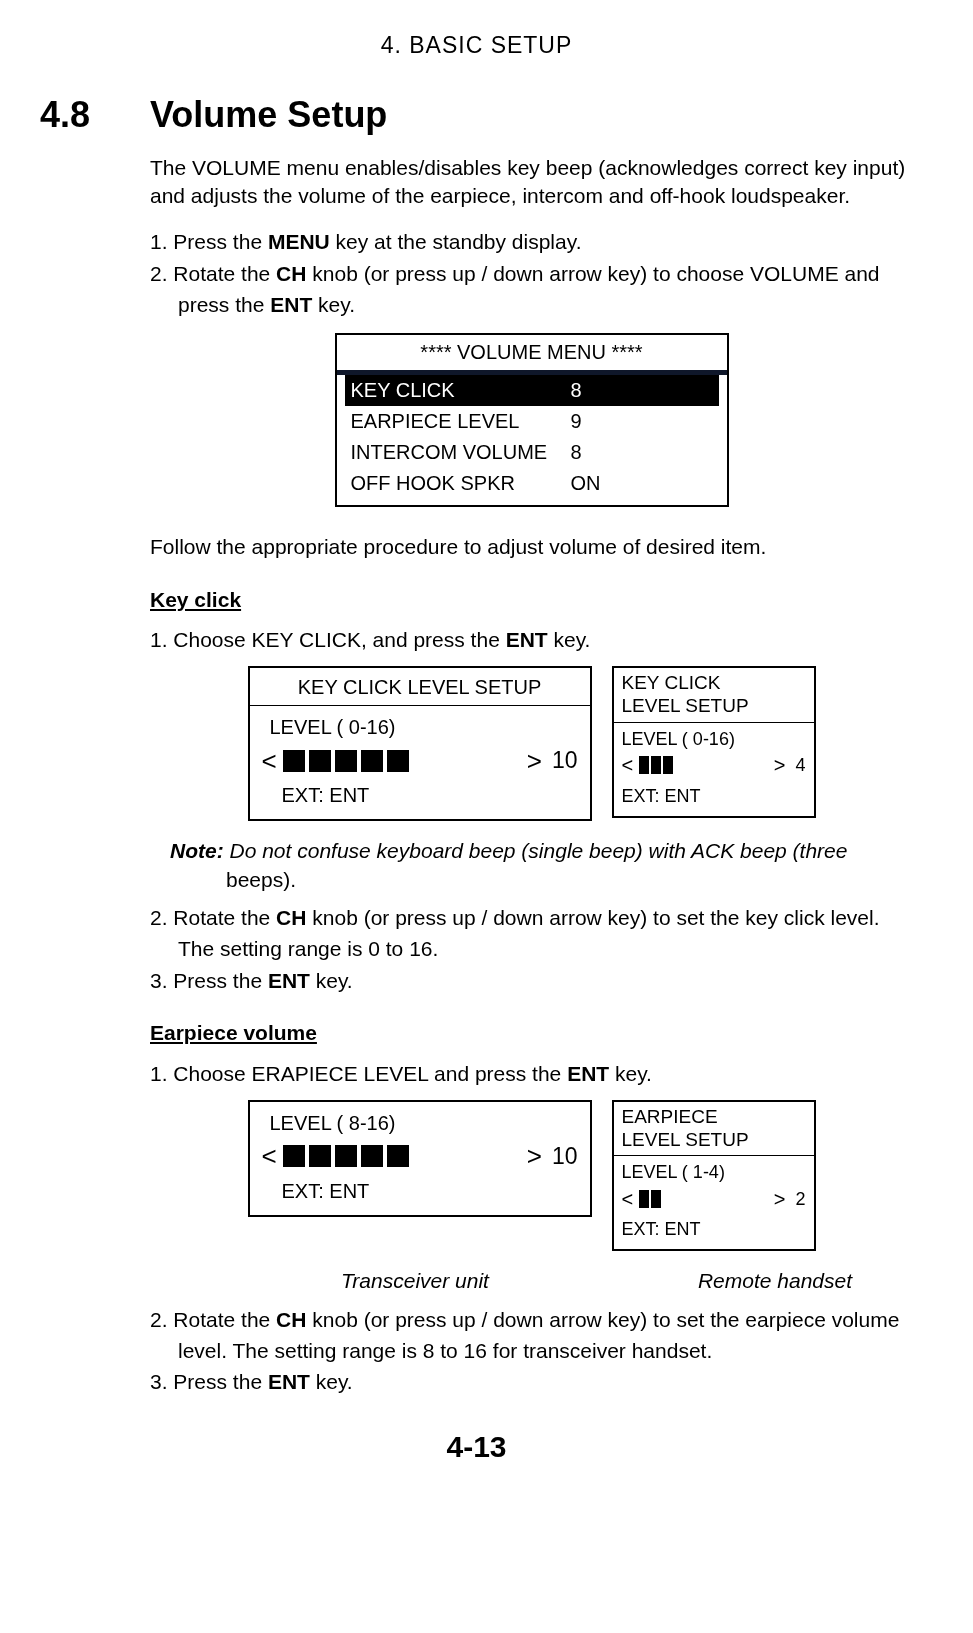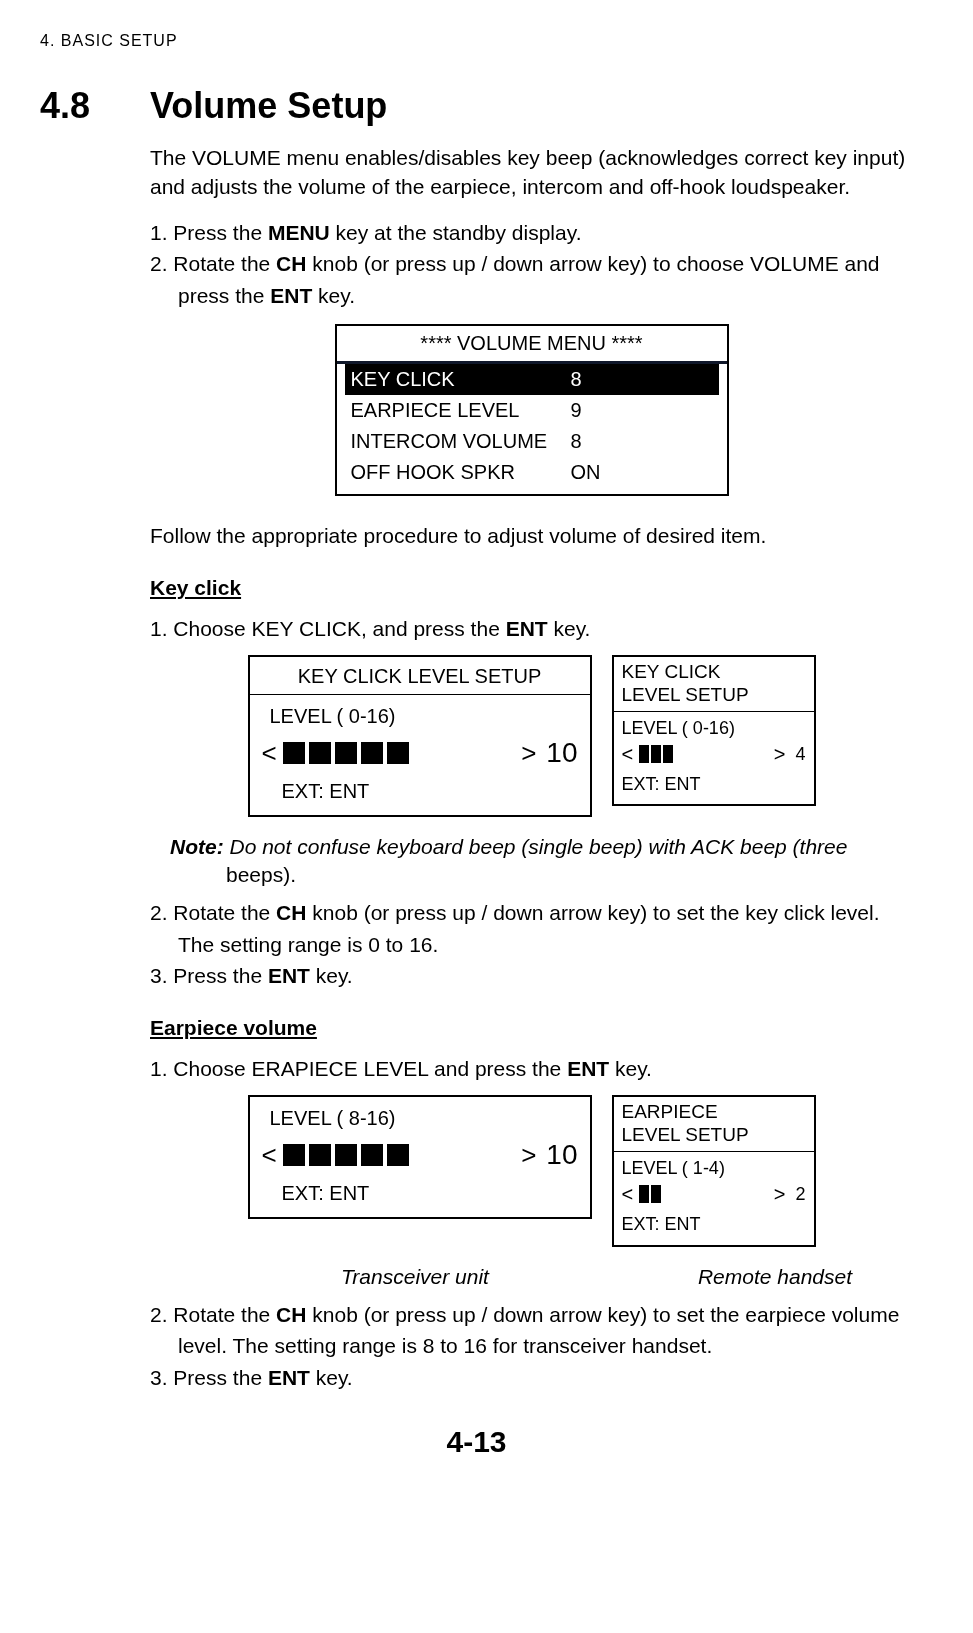--- a/index.html
+++ b/index.html
@@ -7,22 +7,22 @@
     background: #fff;
     color: #000;
     margin: 0;
     padding: 30px 60px 30px 40px;
     width: 973px;
     box-sizing: border-box;
     line-height: 1.35;
     font-size: 21px;
   }
   .running-head {
-    text-align: left;
-    font-size: 16px;
+    text-align: center;
+    font-size: 23px;
     letter-spacing: 1px;
     margin-bottom: 30px;
   }
   h2.section-title {
     font-size: 36px;
     font-weight: bold;
     margin: 30px 0 14px 0;
   }
   h2.section-title .num { display:inline-block; width:110px; }
   .body-block { margin-left: 110px; }
@@ -37,21 +37,21 @@
   .caption-row { display:flex; margin: 8px 0 10px 0; font-style: italic; }
   .caption-left { width: 370px; text-align: center; margin-left: 80px;}
   .caption-right { width: 250px; text-align: center; margin-left: 50px;}
 
   
   .vol-menu {
     border: 2px solid #000;
     width: 390px;
     margin: 14px auto 26px auto;
   }
-  .vol-menu .title { text-align: center; padding: 4px 0; border-bottom: 3px solid #0f172a; font-size:20px; }
+  .vol-menu .title { text-align: center; padding: 4px 0; border-bottom: 5px solid #0f172a; font-size:20px; }
   .vol-menu .rows { padding: 0 0 6px 0; }
   .vol-menu .row { padding: 2px 14px; font-family: Arial, Helvetica, sans-serif; font-size:20px; display:flex; }
   .vol-menu .row .label { width: 220px; }
   .vol-menu .row.sel { background: #000; color: #fff; margin: 0 8px; padding: 2px 6px; }
 
   
   .panels-row { display:flex; gap: 20px; justify-content:center; margin: 12px 0 16px 0; align-items:flex-start; }
   .panel-lg {
     border: 2px solid #000;
     width: 340px;
@@ -65,21 +65,21 @@
   .panel-body { padding: 6px 12px 10px 12px; font-size:20px; }
   .panel-sm .panel-body { padding: 4px 8px 8px 8px; font-size:18px; }
   .level-line { margin: 2px 0 4px 8px; }
   .bar-line { display:flex; align-items:center; gap:6px; margin: 2px 0; }
   .lt, .gt { font-size: 26px; font-weight: normal; line-height:1; }
   .panel-sm .lt, .panel-sm .gt { font-size:20px; }
   .bars { display:flex; gap:4px; }
   .bars .bar { width: 22px; height: 22px; background:#000; }
   .panel-sm .bars .bar { width: 10px; height: 18px; }
   .panel-sm .bars { gap:2px; }
-  .val-num { font-size:28px; margin-left:4px; }
+  .val-num { font-size:23px; margin-left:4px; }
   .panel-sm .val-num { font-size:18px; }
   .ext-line { margin: 6px 0 0 20px; }
   .panel-sm .ext-line { margin: 6px 0 0 0; }
   .spacer-grow { flex:1; }
 </style>
 </head>
 <body>
 
 <div class="running-head">4.  BASIC  SETUP</div>
 

